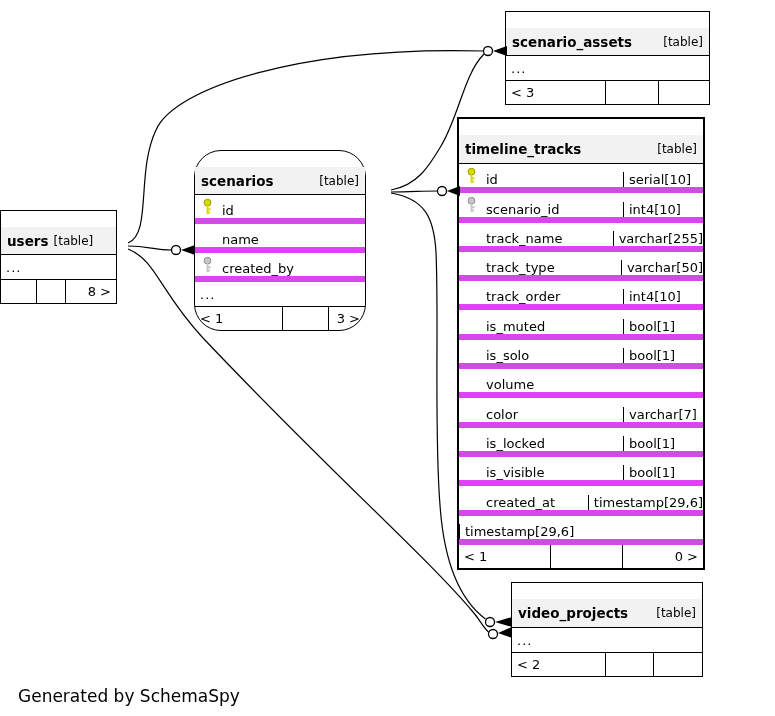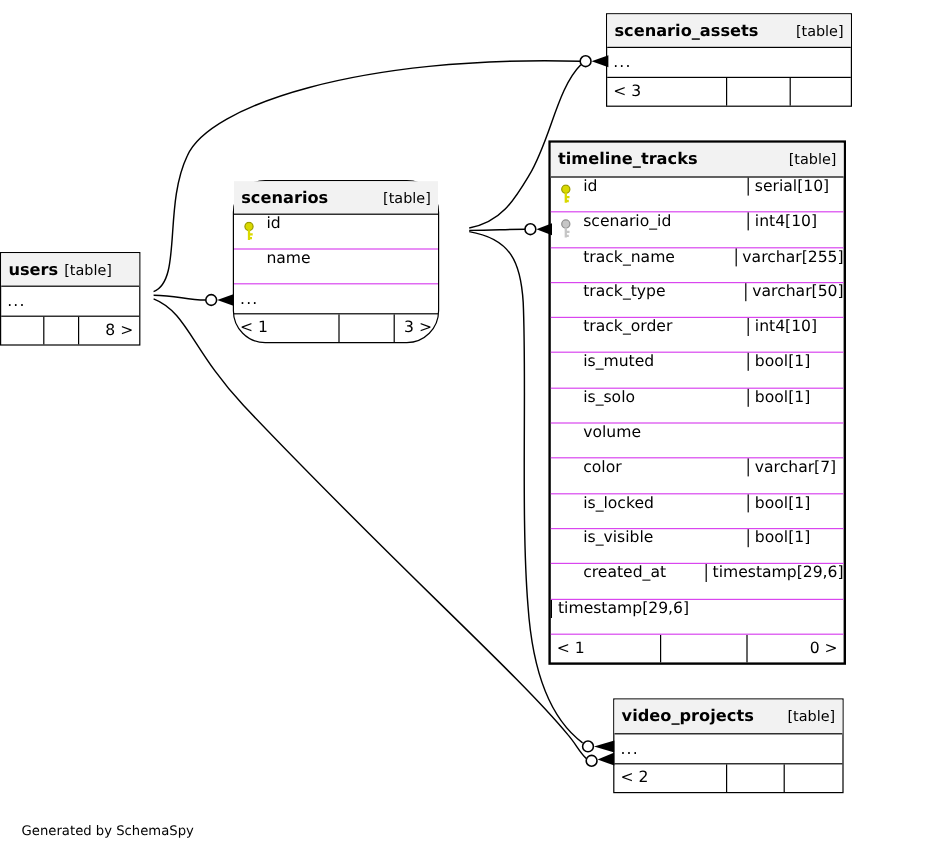--- a/index.html
+++ b/index.html
@@ -2,40 +2,40 @@
 <html><head>
 <meta charset="utf-8">
 <style>
   html,body{margin:0;padding:0;background:#ffffff;}
   #canvas{position:relative;width:775px;height:716px;background:#fff;overflow:hidden;
           font-family:"DejaVu Sans","Liberation Sans",sans-serif;color:#000;}
   
   .tbl{position:absolute;background:#fff;border:1.5px solid #000;box-sizing:border-box;z-index:1;font-size:13px;}
   .tbl.focus{border-width:2.5px;}
   .hdr{display:flex;justify-content:space-between;align-items:center;background:#f2f2f2;
-       border-bottom:1px solid #000;padding:0 6px;height:28px;box-sizing:border-box;}
+       border-bottom:1px solid #000;padding:0 6px;height:28px;box-sizing:border-box;margin-top:16px;}
   .tname{font-weight:bold;font-size:13.5px;white-space:nowrap;}
   .ttag{font-weight:normal;font-size:12px;white-space:nowrap;margin-left:6px;}
-  .crow{position:relative;display:flex;align-items:flex-start;height:29px;border-bottom:1px solid #d946ef;box-sizing:border-box;}
+  .crow{position:relative;display:flex;align-items:flex-end;height:29px;border-bottom:6px solid #d946ef;box-sizing:border-box;}
   #t-timeline .crow{height:29.3px;}
   .crow:nth-last-child(2){}
   .ncell{display:flex;align-items:center;padding-left:27px;box-sizing:border-box;white-space:nowrap;}
   .tcell{flex:1;display:flex;align-items:center;border-left:1px solid #000;padding-left:5px;box-sizing:border-box;white-space:nowrap;}
   .key{position:absolute;left:7px;top:50%;transform:translateY(-50%);}
   .ell{display:flex;align-items:center;height:25px;padding-left:5px;border-bottom:1px solid #000;box-sizing:border-box;letter-spacing:1px;}
   .foot{display:flex;height:23px;}
   .fc{display:flex;align-items:center;border-right:1px solid #000;padding:0 5px;box-sizing:border-box;white-space:nowrap;}
   .fc:last-child{border-right:none;}
   .fc.right{justify-content:flex-end;}
   
   #rels{position:absolute;left:0;top:0;z-index:3;pointer-events:none;}
   #rels path.rel{fill:none;stroke:#000;stroke-width:1.2;}
   #rels circle.dot{fill:#fff;stroke:#000;stroke-width:1.3;}
   #rels polygon.crowhead{fill:#000;stroke:none;}
-  .note{position:absolute;left:18px;top:686px;font-size:11px;}
+  .note{position:absolute;left:18px;top:686px;font-size:17px;}
 </style>
 </head>
 <body>
 
 <div id="canvas">
 
   <svg id="rels" width="775" height="716">
 
     <path class="rel" d="M 128 246 C 148 246 154 250 171.5 250"></path>
 
@@ -190,20 +190,29 @@
           <circle cx="5.5" cy="4.2" r="3.4" fill="#d9d900" stroke="#9a9a00" stroke-width="1"></circle>
           <path d="M5.5 7 L5.5 15.5 M5.5 10.8 L8.6 10.8 M5.5 14 L8 14" stroke="#d9d900" stroke-width="1.9" fill="none"></path>
         </svg>
         <span>id</span>
       </span>
     </div>
     <div class="crow">
       <span class="ncell" style="width:100%">
           <span>name</span>
         </span>
+    </div>
+    <div class="crow">
+      <span class="ncell" style="width:100%">
+        <svg class="key" width="11" height="17" viewBox="0 0 11 17">
+          <circle cx="5.5" cy="4.2" r="3.4" fill="#c6c6c6" stroke="#8f8f8f" stroke-width="1"></circle>
+          <path d="M5.5 7 L5.5 15.5 M5.5 10.8 L8.6 10.8 M5.5 14 L8 14" stroke="#c6c6c6" stroke-width="1.9" fill="none"></path>
+        </svg>
+        <span>created_by</span>
+      </span>
     </div>
 
     <div class="ell">
       <span>...</span>
     </div>
     <div class="foot">
       <span class="fc" style="width:88px">&lt; 1</span>
       <span class="fc" style="width:46px"></span>
       <span class="fc right" style="flex:1">3 &gt;</span>
     </div>

